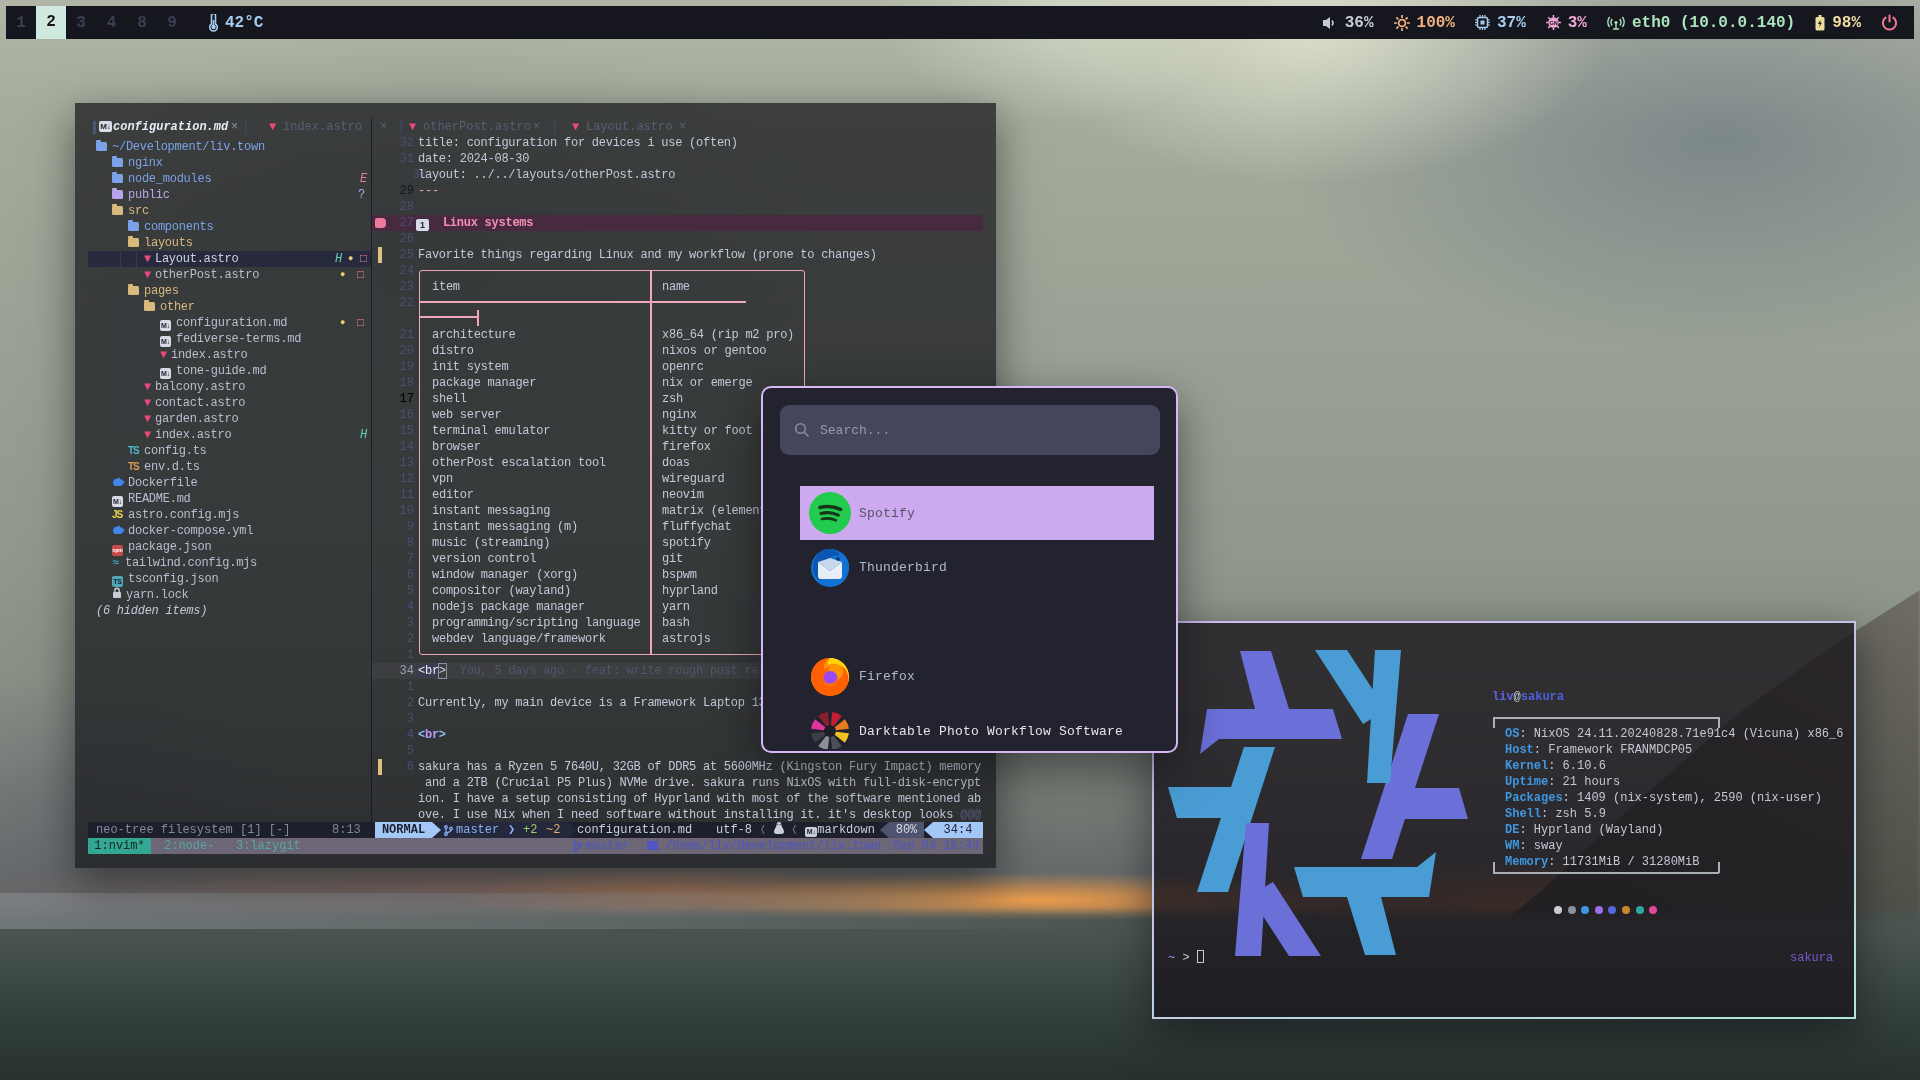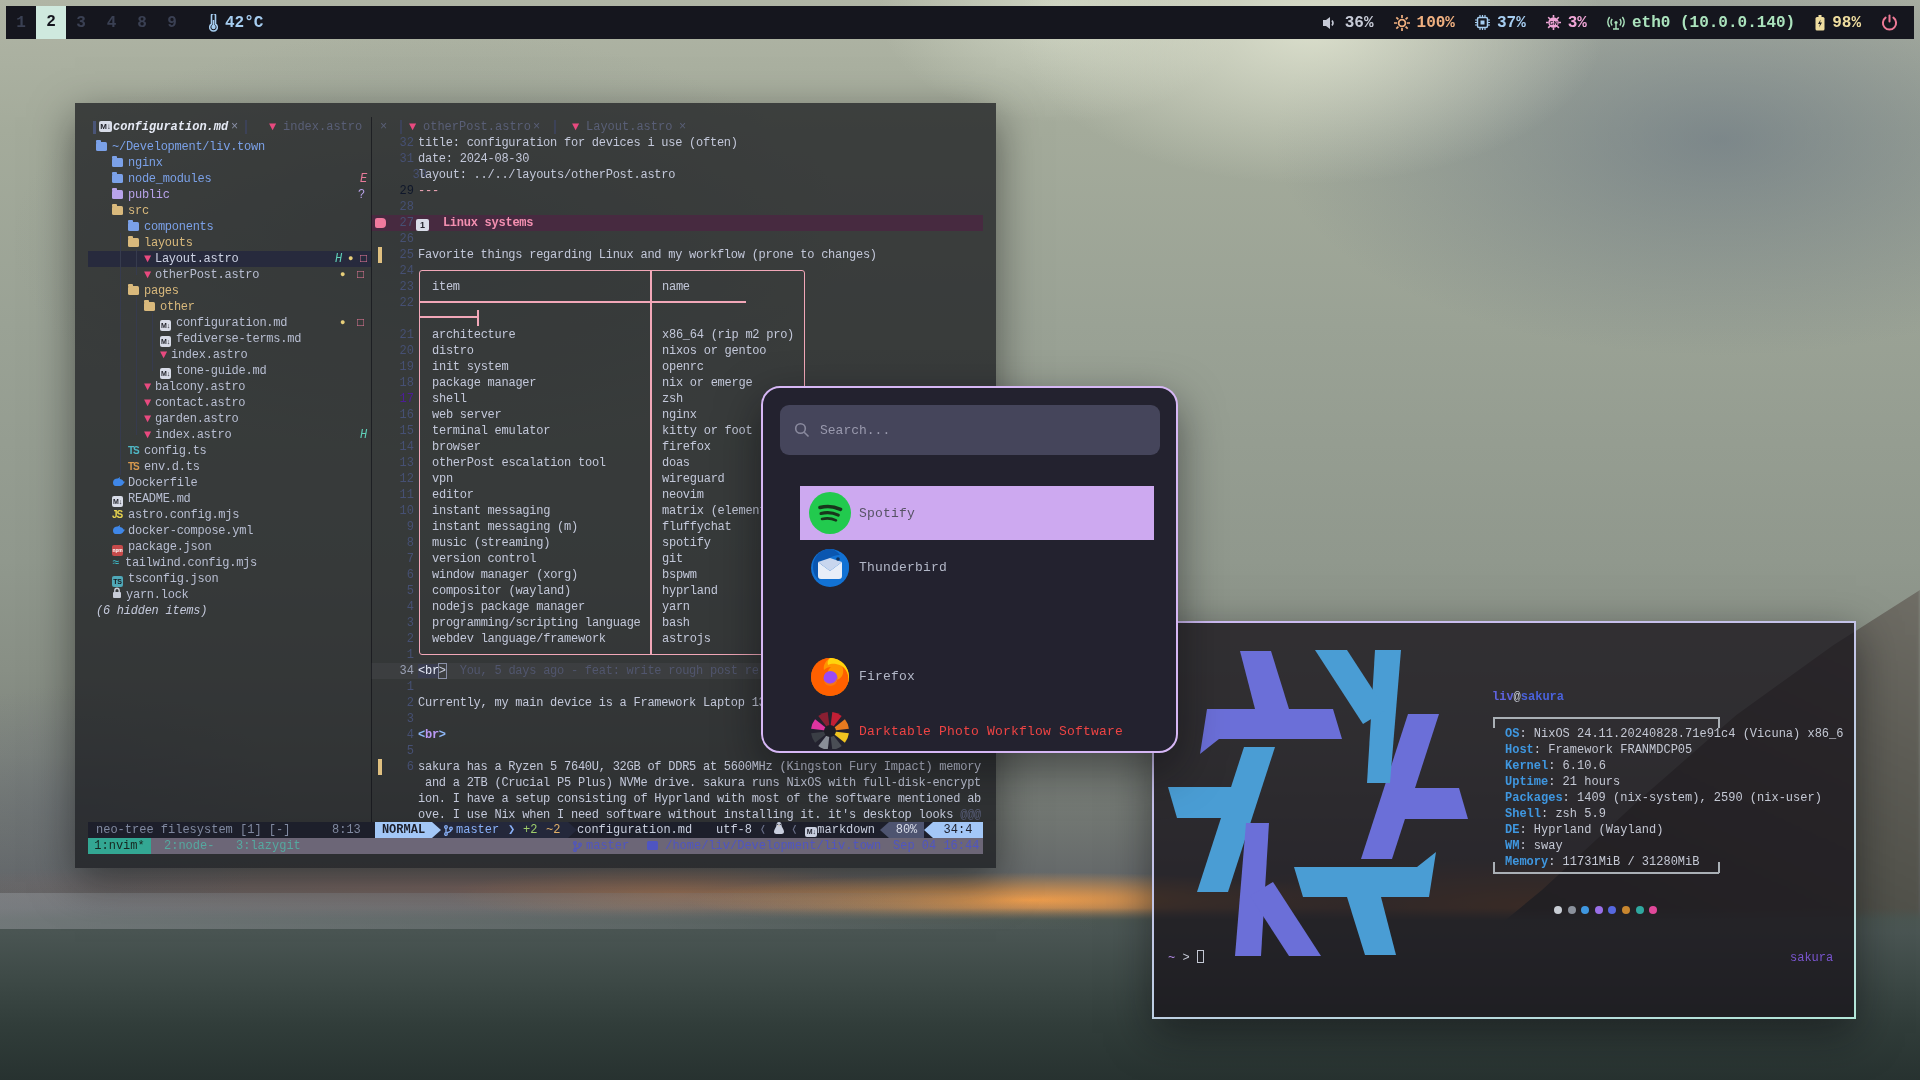--- a/index.html
+++ b/index.html
@@ -48,21 +48,21 @@
 .enum{position:absolute;width:36px;text-align:right;color:#3c4258;height:16px;line-height:16px;white-space:pre}
 .tbl{position:absolute;border:1.5px solid #f2a7b8}
 .tv{position:absolute;width:1.5px;background:#f2a7b8}
 .th{position:absolute;height:1.5px;background:#f2a7b8}
 #stat{position:absolute;left:13px;right:13px;top:719px;height:16px;background:#1d1f2b;line-height:16px;font-size:12px}
 #tmux{position:absolute;left:13px;right:13px;top:735px;height:16px;background:#6c6677;line-height:16px;font-size:12px}
 .seg{position:absolute;height:16px;line-height:16px}
 .arrowR{position:absolute;width:9px;height:16px}
 
 #launch{position:absolute;left:761px;top:386px;width:417px;height:367px;background:#23222f;z-index:5;
-border:2.5px solid #d6b7f5;border-radius:19px;box-shadow:0 16px 44px rgba(10,10,14,0.5)}
+border:2.5px solid #d6b7f5;border-radius:10px;box-shadow:0 16px 44px rgba(10,10,14,0.5)}
 #search{position:absolute;left:17px;top:17px;width:380px;height:50px;background:#45455b;border-radius:9px;
 display:flex;align-items:center;color:#9a9aae;font-size:13px}
 .litem{position:absolute;left:37px;width:354px;height:54px;display:flex;align-items:center}
 .lsel{background:#cda9f0}
 .licon{width:44px;height:44px;margin-right:7px;flex:none}
 .ltxt{font-size:13px;color:#b3b8c8;letter-spacing:0.2px;white-space:nowrap}
 #term{position:absolute;left:1152px;top:621px;width:704px;height:398px;background:rgba(26,23,29,0.8);
 border:2px solid;border-image:linear-gradient(160deg,#cdb9f2 0%,#c3c3e8 40%,#b2e6d8 100%) 1;
 box-shadow:0 14px 40px rgba(10,10,14,0.5);font-size:12px;color:#c4c8d4}
 .ff{position:absolute;white-space:pre;line-height:16px}
@@ -232,21 +232,21 @@
     <div class="erow" style="top:224px;left:587px">x86_64 (rip m2 pro)</div>
     <div class="enum" style="top:240px;left:303px;color:#465073">20</div>
     <div class="erow" style="top:240px;left:357px">distro</div>
     <div class="erow" style="top:240px;left:587px">nixos or gentoo</div>
     <div class="enum" style="top:256px;left:303px;color:#465073">19</div>
     <div class="erow" style="top:256px;left:357px">init system</div>
     <div class="erow" style="top:256px;left:587px">openrc</div>
     <div class="enum" style="top:272px;left:303px;color:#465073">18</div>
     <div class="erow" style="top:272px;left:357px">package manager</div>
     <div class="erow" style="top:272px;left:587px">nix or emerge</div>
-    <div class="enum" style="top:288px;left:303px;color:#4c1d95">17</div>
+    <div class="enum" style="top:288px;left:303px;color:#000000">17</div>
     <div class="erow" style="top:288px;left:357px">shell</div>
     <div class="erow" style="top:288px;left:587px">zsh</div>
     <div class="enum" style="top:304px;left:303px;color:#465073">16</div>
     <div class="erow" style="top:304px;left:357px">web server</div>
     <div class="erow" style="top:304px;left:587px">nginx</div>
     <div class="enum" style="top:320px;left:303px;color:#465073">15</div>
     <div class="erow" style="top:320px;left:357px">terminal emulator</div>
     <div class="erow" style="top:320px;left:587px">kitty or foot</div>
     <div class="enum" style="top:336px;left:303px;color:#465073">14</div>
     <div class="erow" style="top:336px;left:357px">browser</div>
@@ -400,21 +400,21 @@
           <path d="M22 22L24.3 3.1A19 19 0 0 1 33.7 7.1Z" fill="#c21f35"></path>
           <path d="M22 22L36.9 10.3A19 19 0 0 1 40.9 19.7Z" fill="#e87a1f"></path>
           <path d="M22 22L40.9 24.3A19 19 0 0 1 36.9 33.7Z" fill="#f0c420"></path>
           <path d="M22 22L33.7 36.9A19 19 0 0 1 24.3 40.9Z" fill="#4a4e55"></path>
           <path d="M22 22L19.7 40.9A19 19 0 0 1 10.3 36.9Z" fill="#8a8f98"></path>
           <path d="M22 22L7.1 33.7A19 19 0 0 1 3.1 24.3Z" fill="#3a3e45"></path>
           <path d="M22 22L3.1 19.7A19 19 0 0 1 7.1 10.3Z" fill="#e034a0"></path>
           <path d="M22 22L10.3 7.1A19 19 0 0 1 19.7 3.1Z" fill="#8a1f32"></path>
           <circle cx="22" cy="22" r="6" fill="#1e1e26"></circle>
         </svg>
-        <span class="ltxt" style="color:#ef4444">Darktable Photo Workflow Software</span>
+        <span class="ltxt" style="color:#e5e5e5">Darktable Photo Workflow Software</span>
       </div>
     </div>
   </div>
 <div id="term">
     <svg width="700" height="394" viewBox="0 0 700 394" style="position:absolute;left:0;top:0">
       <polygon points="140,244 263,244 282,229 275,274 149,274" fill="#4a9dd4"></polygon>
       <polygon points="193,274 227,274 242,332 211,332" fill="#4a9dd4"></polygon>
       <polygon points="188,116 65,116 46,131 53,86 179,86" fill="#6b6fd8"></polygon>
       <polygon points="135,86 101,86 86,28 117,28" fill="#6b6fd8"></polygon>
       <polygon points="90,124 121,124 74,269 43,269" fill="#4a9dd4"></polygon>

